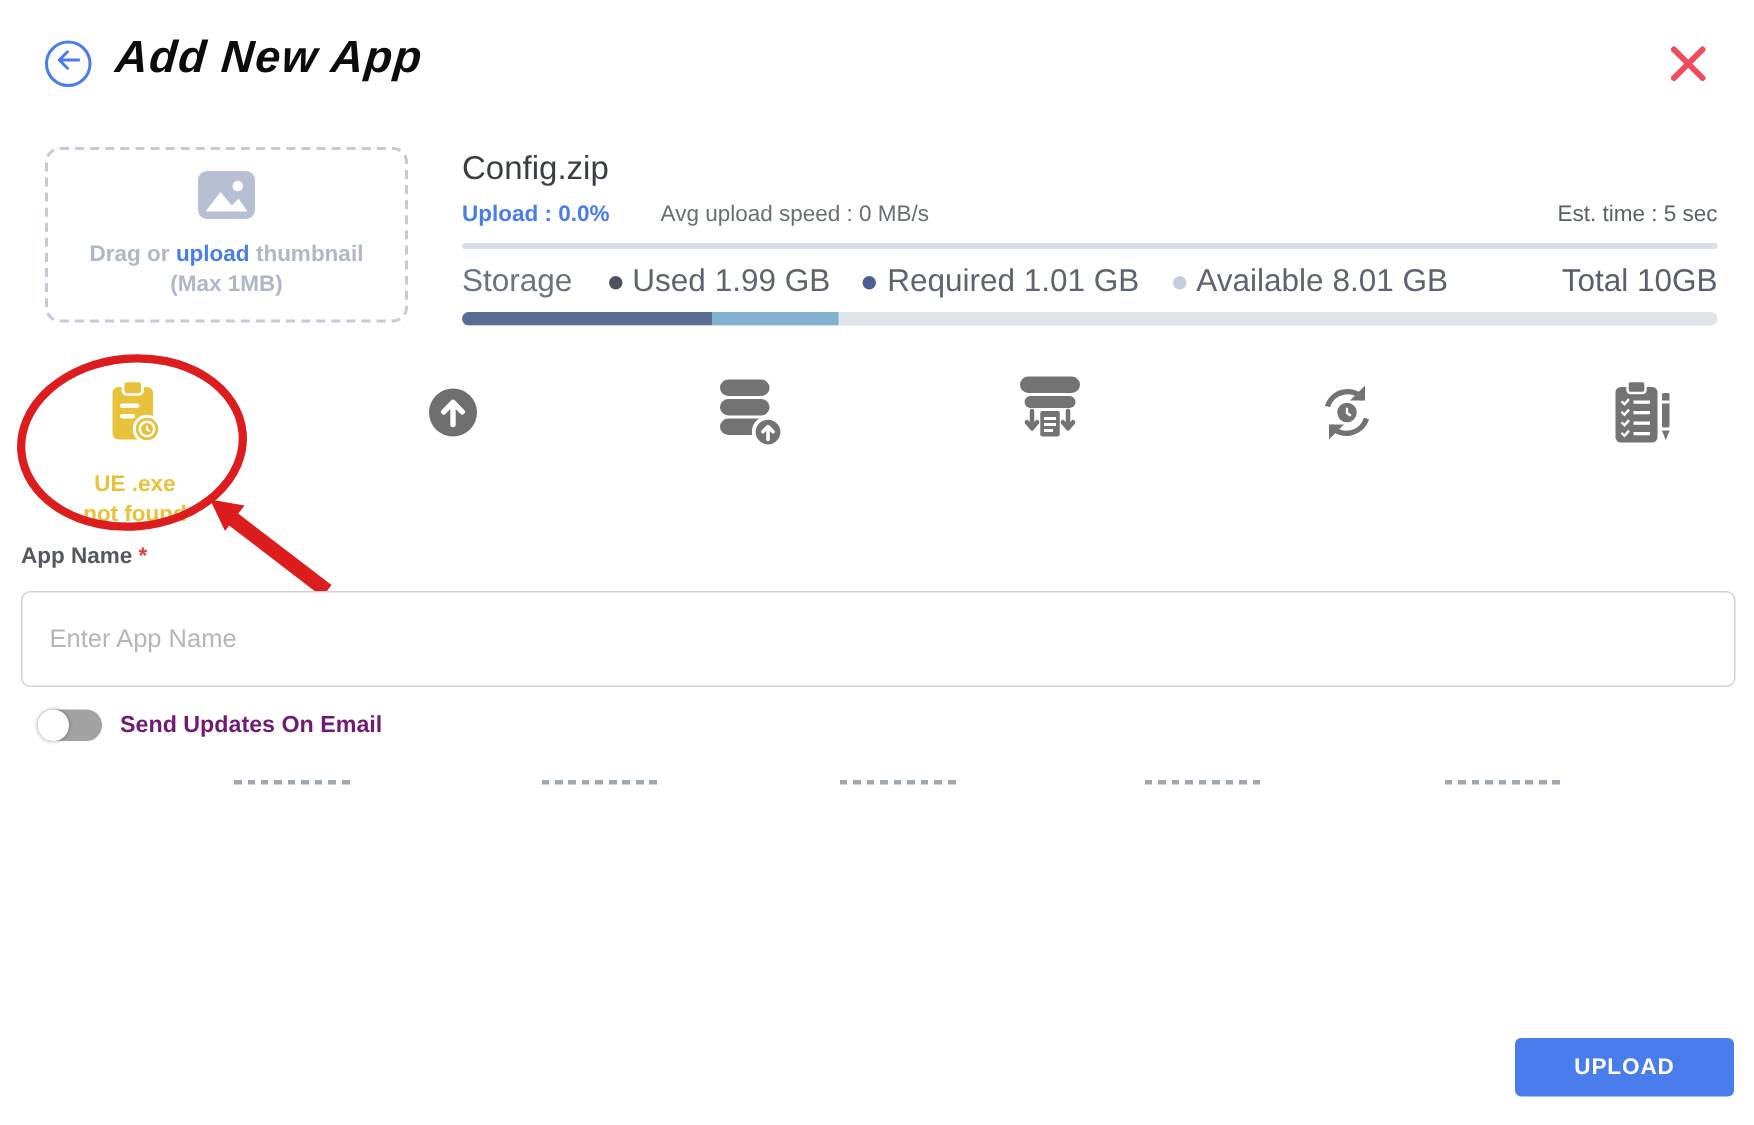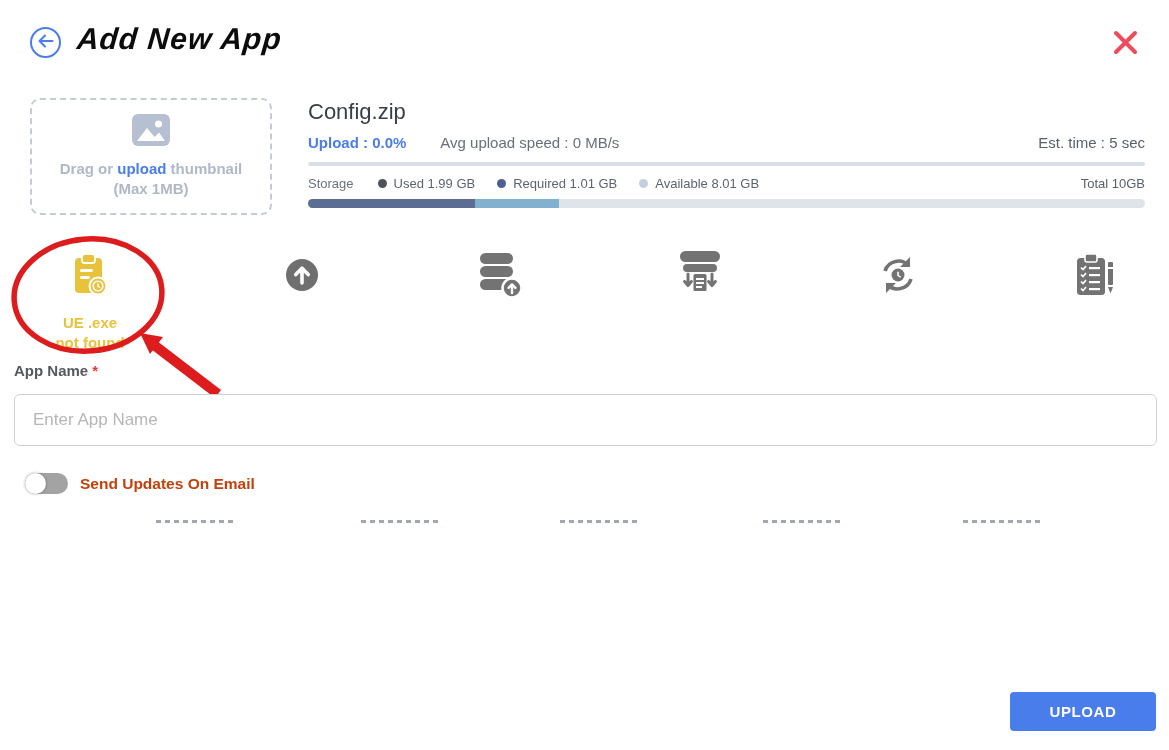--- a/index.html
+++ b/index.html
@@ -27,21 +27,21 @@
 
   
   .file-panel { position:absolute; left:308px; top:99px; width:837px; }
   .file-name { font-size:22px; color:#393d44; }
   .file-size { font-size:14px; color:#7c828c; margin-top:7px; }
   .upload-row { display:flex; align-items:baseline; margin-top:9px; font-size:15px; }
   .upload-pct { color:#4a7dec; font-weight:bold; }
   .avg-speed { margin-left:34px; color:#696f79; }
   .est-time { margin-left:auto; color:#5a606b; }
   .upload-track { height:4px; background:#d9dee8; border-radius:2px; margin-top:11px; }
-  .storage-row { display:flex; align-items:center; margin-top:10px; font-size:13px;
+  .storage-row { display:flex; align-items:center; margin-top:10px; font-size:21px;
     color:#5d6470; }
   .storage-label { color:#6b7380; margin-right:24px; }
   .legend-item { display:flex; align-items:center; margin-right:22px; }
   .bullet { width:9px; height:9px; border-radius:50%; margin-right:7px; flex:none; }
   .total-label { margin-left:auto; color:#5a606b; }
   .storage-bar { display:flex; height:9px; border-radius:5px; overflow:hidden;
     background:#dfe3ea; margin-top:8px; }
   .seg { height:100%; }
 
   
@@ -52,30 +52,30 @@
   .step-caption { margin-top:11px; font-size:15px; line-height:1.35; }
   .dash { position:absolute; top:272px; width:80px; height:3px;
     transform:translateX(-50%);
     background:repeating-linear-gradient(90deg,#a2a8b0 0 5px,transparent 5px 9px); }
   .annotation-svg { position:absolute; left:0; top:232px; pointer-events:none; }
 
   
   .app-label { position:absolute; left:14px; top:362px; font-size:15px;
     font-weight:bold; color:#55595f; }
   .required-mark { color:#e23b3b; font-weight:bold; }
-  .app-input { position:absolute; left:14px; top:394px; width:1143px; height:52px;
+  .app-input { position:absolute; left:14px; top:394px; width:1143px; height:64px;
     border:1px solid #d2d2d2; border-radius:6px; font-size:17px; color:#333;
     padding:0 18px; font-family:"Liberation Sans", sans-serif; outline:none; }
   .app-input::placeholder { color:#b6b6b6; }
   .toggle { position:absolute; left:25px; top:473px; width:43px; height:21px;
     background:#a3a3a3; border-radius:11px; cursor:pointer; }
   .toggle-knob { position:absolute; left:0; top:0; width:21px; height:21px;
     border-radius:50%; background:#fff; box-shadow:0 0 3px rgba(0,0,0,.35); }
   .toggle-label { position:absolute; left:80px; top:475px; font-size:15.5px;
-    font-weight:bold; color:#c2410c; }
+    font-weight:bold; color:#701a75; }
 
   
   .upload-btn { position:absolute; left:1010px; top:692px; width:146px; height:39px;
     background:#4a7dec; border:none; border-radius:4px; color:#fff; font-size:15px;
     font-weight:bold; letter-spacing:.6px; cursor:pointer;
     font-family:"Liberation Sans", sans-serif; }
 </style>
 </head>
 <body>
 

